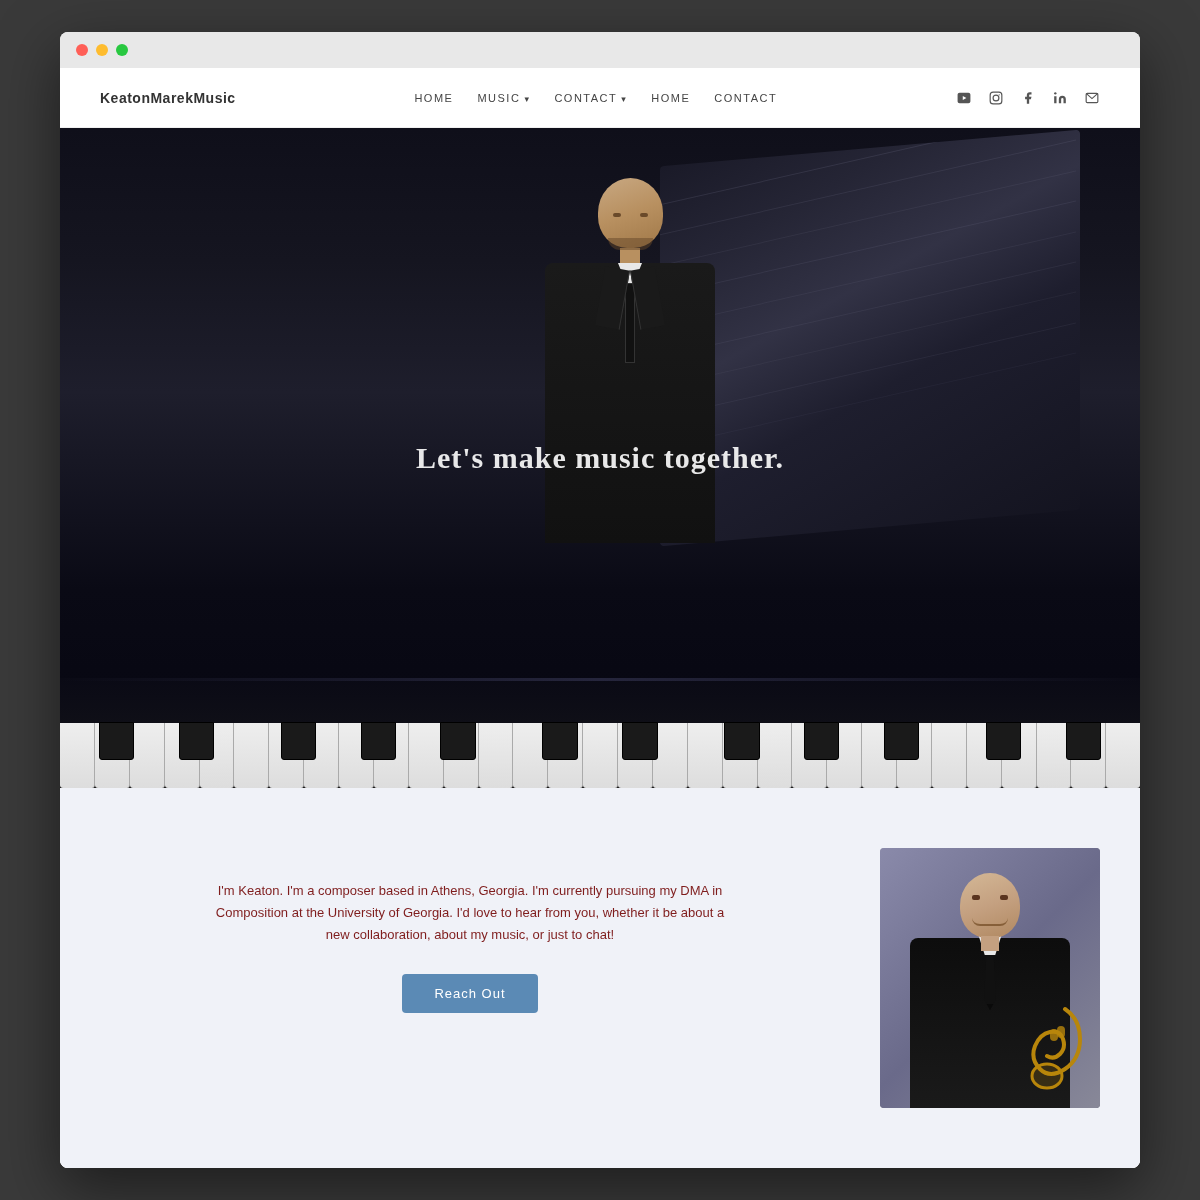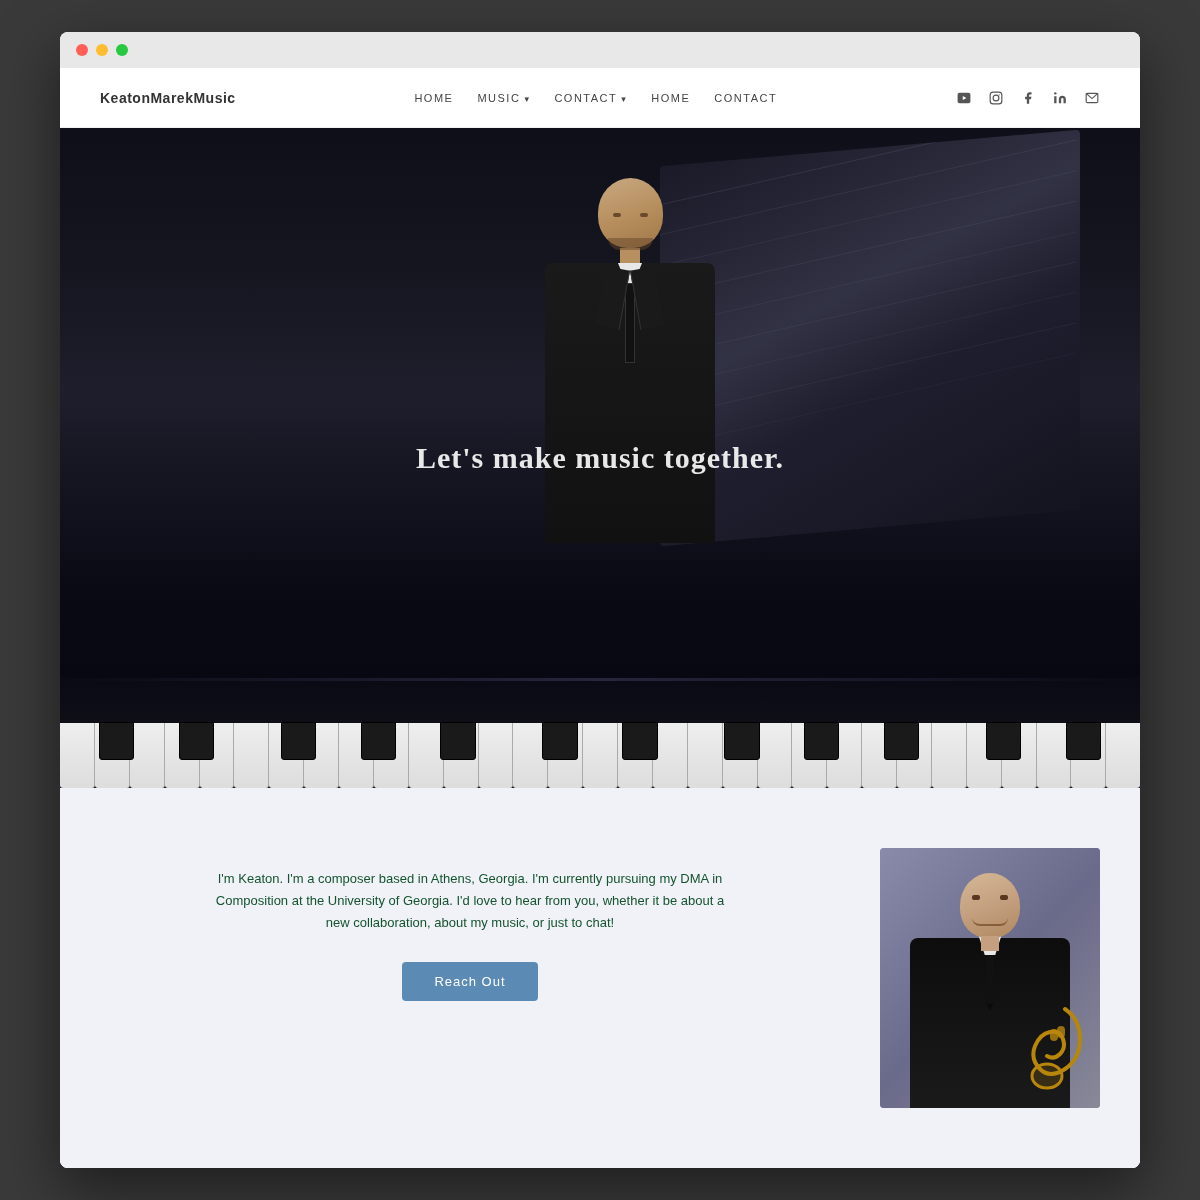--- a/index.html
+++ b/index.html
@@ -162,25 +162,25 @@
       font-size: 36px;
       font-weight: 300;
       color: #333;
       margin-bottom: 24px;
       text-align: center;
       font-family: Georgia, serif;
     }
 
     .about-desc {
       font-size: 13px;
-      color: #14532d;
+      color: #7f1d1d;
       line-height: 1.7;
       text-align: center;
       max-width: 520px;
-      margin: 0 auto 28px;
+      margin: 12px auto 28px;
     }
 
     .reach-out-btn {
       display: block;
       margin: 0 auto;
       padding: 12px 32px;
       background: #5b8ab5;
       color: #fff;
       border: none;
       border-radius: 4px;

